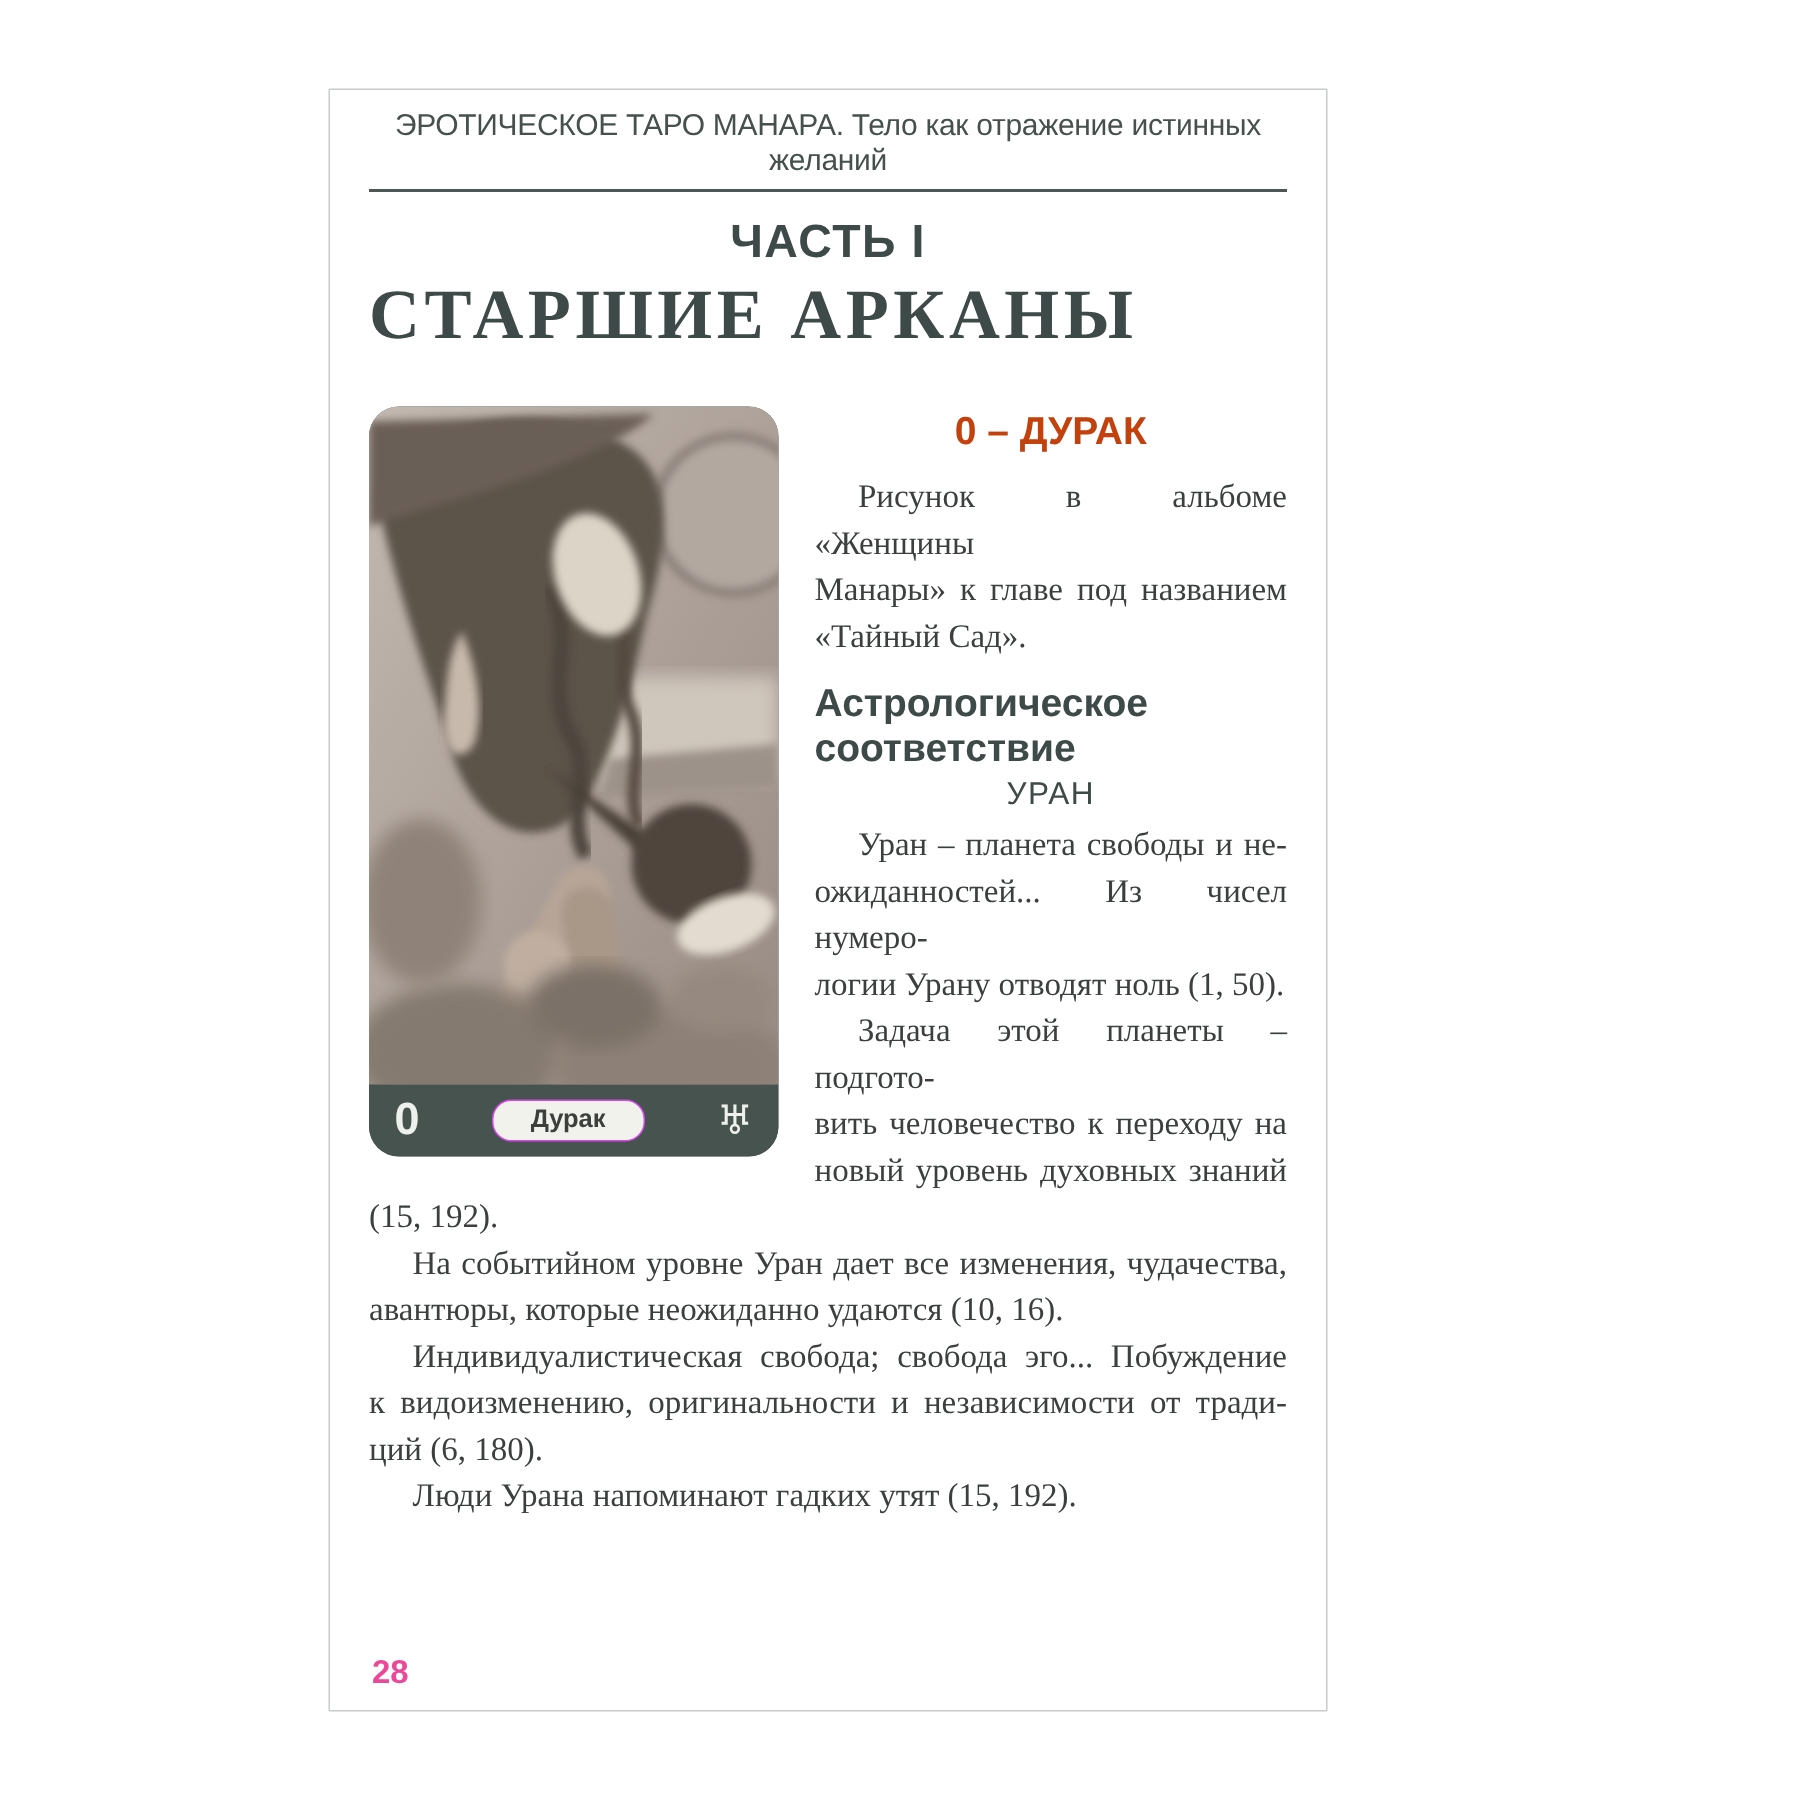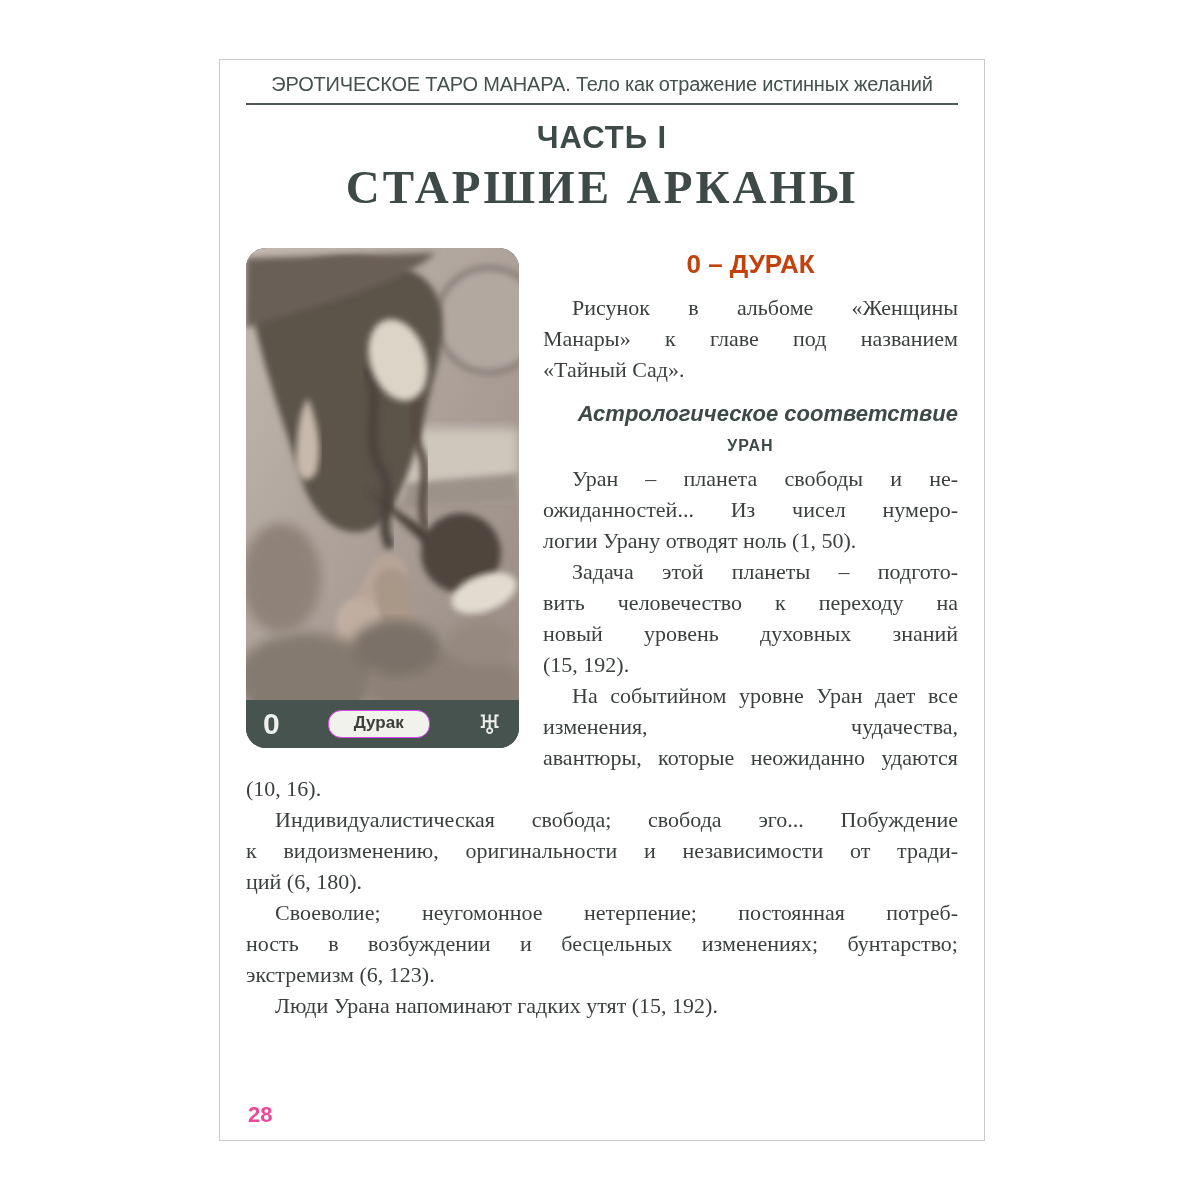--- a/index.html
+++ b/index.html
@@ -1,20 +1,20 @@
 <!DOCTYPE html>
 <html><head>
 <meta charset="utf-8">
 <style>
   html,body{margin:0;padding:0;background:#ffffff;}
   body{width:1200px;height:1200px;position:relative;overflow:hidden;
        font-family:"Liberation Serif", serif;}
 
   .page{
-    position:absolute; left:219px; top:59px; width:766px; height:1082px;
+    position:absolute; left:219px; top:59px; width:666px; height:1082px;
     background:#ffffff; border:1px solid #c8cbca; box-sizing:border-box;
     padding:0 26px;
   }
 
   
   .running-head{
     padding-top:13px; padding-bottom:7px;
     border-bottom:2px solid #4d5755;
     text-align:center;
     font-family:"Liberation Sans", sans-serif;
@@ -22,21 +22,21 @@
     color:#46514e;
   }
 
   .part-label{
     margin-top:16px; text-align:center;
     font-family:"Liberation Sans", sans-serif;
     font-weight:bold; font-size:31px; line-height:34px;
     letter-spacing:1px; color:#3e4a48;
   }
   .part-title{
-    margin-top:4px; text-align:center;
+    margin-top:4px; text-align:left;
     font-family:"Liberation Serif", serif;
     font-weight:bold; font-size:47px; line-height:56px;
     letter-spacing:3px; color:#3e4a48;
   }
 
   .content{ margin-top:33px; }
 
   
   .card{
     float:left; width:273px; height:500px;
@@ -66,26 +66,26 @@
   }
 
   
   .section-heading{
     font-family:"Liberation Sans", sans-serif;
     font-weight:bold; font-size:26px; line-height:32px;
     color:#c2410c; text-align:center; margin:0 0 12px 0;
   }
   .astro-heading{
     font-family:"Liberation Sans", sans-serif;
-    font-weight:bold; font-size:22px; line-height:30px;
-    color:#3e4a48; text-align:right; margin:14px 0 4px 0;font-style:italic;
+    font-weight:bold; font-size:26px; line-height:30px;
+    color:#3e4a48; text-align:left; margin:14px 0 4px 0;
   }
   .astro-subheading{
     font-family:"Liberation Sans", sans-serif;
-    font-weight:bold; font-size:16px; line-height:26px;
+    font-weight:normal; font-size:21px; line-height:26px;
     letter-spacing:1px; color:#3e4a48; text-align:center; margin:0 0 4px 0;
   }
   .para{ margin:0; color:#3b403f; font-size:22px; }
   .para .line{
     line-height:31px;
     text-align:justify; text-align-last:justify;
   }
   .para .line:first-child{ text-indent:29px; }
   .para .line:last-child{ text-align-last:left; }
 
@@ -187,24 +187,19 @@
     <div class="para">
         <div class="line">На событийном уровне Уран дает все изменения, чудачества,</div>
         <div class="line">авантюры, которые неожиданно удаются (10, 16).</div>
       </div>
     <div class="para">
         <div class="line">Индивидуалистическая свобода; свобода эго... Побуждение</div>
         <div class="line">к видоизменению, оригинальности и независимости от тради-</div>
         <div class="line">ций (6, 180).</div>
       </div>
     <div class="para">
-        <div class="line">Своеволие; неугомонное нетерпение; постоянная потреб-</div>
-        <div class="line">ность в возбуждении и бесцельных изменениях; бунтарство;</div>
-        <div class="line">экстремизм (6, 123).</div>
-      </div>
-    <div class="para">
         <div class="line">Люди Урана напоминают гадких утят (15, 192).</div>
       </div>
 
   </div>
 
   <div class="page-number">28</div>
 </div>
 
 </body></html>

